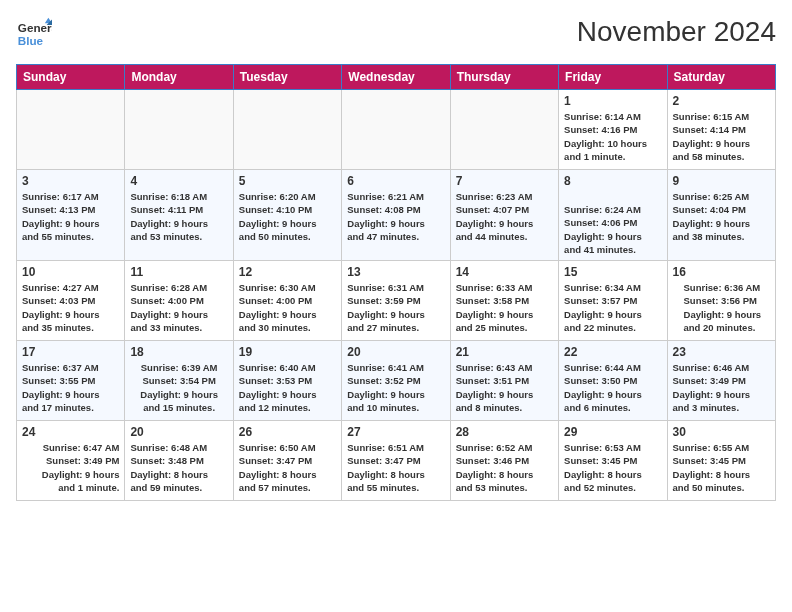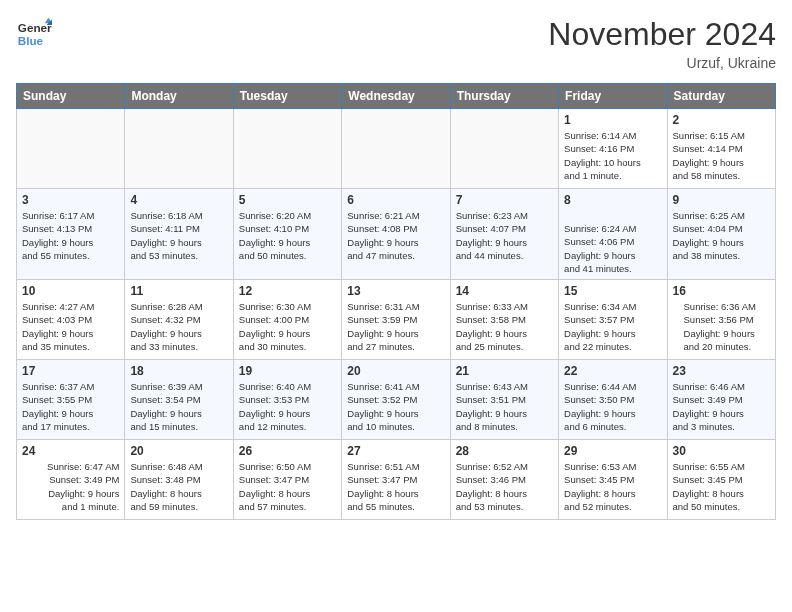--- a/index.html
+++ b/index.html
@@ -22,35 +22,35 @@
       gap: 4px;
     }
     .logo-icon {
       width: 36px;
       height: 36px;
     }
     .title-block {
       text-align: right;
     }
     .month-title {
-      font-size: 32px;
+      font-size: 28px;
       font-weight: 300;
       color: #333;
     }
     .location {
       font-size: 14px;
       color: #555;
       margin-top: 2px;
     }
     .calendar {
       width: 100%;
       border-collapse: collapse;
     }
     .calendar th {
-      background: #737373;
+      background: #be185d;
       color: #fff;
       font-size: 12px;
       font-weight: bold;
       padding: 5px 6px;
       text-align: left;
       border: 1px solid #3a7bc8;
     }
     .calendar td {
       border: 1px solid #ccc;
       vertical-align: top;
@@ -68,20 +68,21 @@
       font-size: 12px;
       font-weight: bold;
       color: #333;
       display: block;
       margin-bottom: 2px;
     }
     .day-info {
       font-size: 9.5px;
       line-height: 1.4;
       color: #333;
+      font-weight: bold;
     }
     tr.week-row td {
       background: #fff;
     }
     tr.week-row:nth-child(even) td {
       background: #f5f9ff;
     }
   </style>
 </head>
 <body>
@@ -90,21 +91,20 @@
   <div class="logo">
     <svg class="logo-icon" viewBox="0 0 40 40">
       <text x="2" y="18" font-size="13" font-weight="bold" fill="#333">General</text>
       <text x="2" y="32" font-size="13" font-weight="bold" fill="#4a90d9">Blue</text>
       <polygon points="32,8 40,8 36,2" fill="#4a90d9"></polygon>
       <polygon points="34,10 40,10 40,4" fill="#2a6aa0"></polygon>
     </svg>
   </div>
   <div class="title-block">
     <div class="month-title">November 2024</div>
-    <div class="location">Urzuf, Ukraine</div>
   </div>
 </div>
 
 <table class="calendar">
   <thead>
     <tr>
     <th>Sunday</th>
         <th>Monday</th>
         <th>Tuesday</th>
         <th>Wednesday</th>
@@ -190,21 +190,21 @@
         <td>
           <span class="day-num">10</span>
           <div class="day-info" style="white-space: pre-line;">Sunrise: 4:27 AM
 Sunset: 4:03 PM
 Daylight: 9 hours
 and 35 minutes.</div>
         </td>
         <td>
           <span class="day-num">11</span>
           <div class="day-info" style="white-space: pre-line;">Sunrise: 6:28 AM
-Sunset: 4:32 PM
+Sunset: 4:00 PM
 Daylight: 9 hours
 and 33 minutes.</div>
         </td>
         <td>
           <span class="day-num">12</span>
           <div class="day-info" style="white-space: pre-line;">Sunrise: 6:30 AM
 Sunset: 4:00 PM
 Daylight: 9 hours
 and 30 minutes.</div>
         </td>
@@ -240,21 +240,21 @@
       <tr class="week-row">
         <td>
           <span class="day-num">17</span>
           <div class="day-info" style="white-space: pre-line;">Sunrise: 6:37 AM
 Sunset: 3:55 PM
 Daylight: 9 hours
 and 17 minutes.</div>
         </td>
         <td>
           <span class="day-num">18</span>
-          <div class="day-info" style="white-space: pre-line;">Sunrise: 6:39 AM
+          <div class="day-info" style="white-space: pre-line; text-align: center;">Sunrise: 6:39 AM
 Sunset: 3:54 PM
 Daylight: 9 hours
 and 15 minutes.</div>
         </td>
         <td>
           <span class="day-num">19</span>
           <div class="day-info" style="white-space: pre-line;">Sunrise: 6:40 AM
 Sunset: 3:53 PM
 Daylight: 9 hours
 and 12 minutes.</div>

